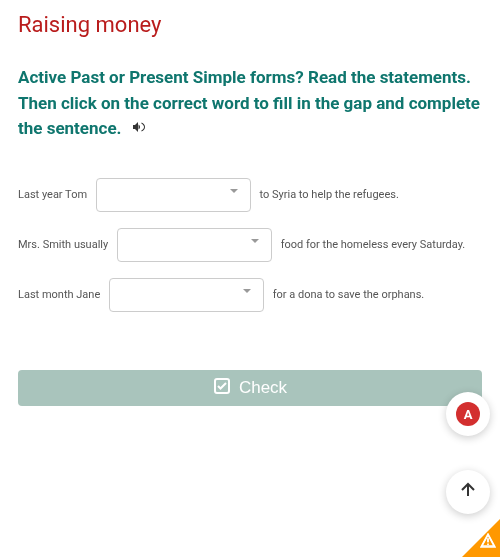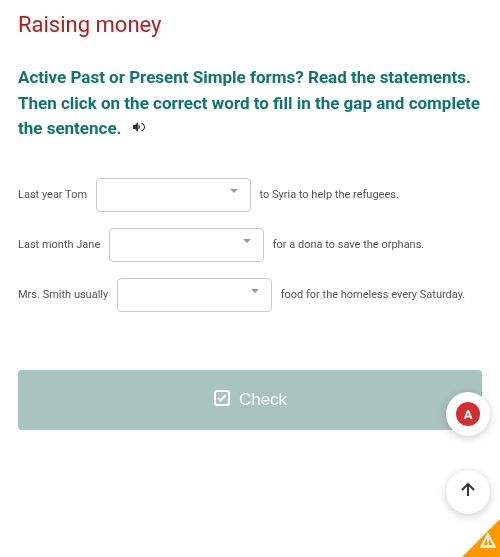--- a/index.html
+++ b/index.html
@@ -60,21 +60,21 @@
       right: 8px;
       top: 50%;
       transform: translateY(-50%);
     }
     .check-btn {
       display: flex;
       align-items: center;
       justify-content: center;
       width: calc(100% - 36px);
       margin: 30px 18px 0;
-      height: 60px;
+      height: 36px;
       background: #a9c4bc;
       color: #fff;
       border: none;
       border-radius: 4px;
       font-size: 17px;
       cursor: pointer;
       gap: 8px;
     }
     .float-badge {
       position: absolute;
@@ -151,42 +151,42 @@
       <span class="select-chevron">
         <svg width="16" height="16" viewBox="0 0 16 16" fill="#999">
           <path d="M4 6l4 4 4-4z"></path>
         </svg>
       </span>
     </span>
     <span>to Syria to help the refugees.</span>
   </div>
 
   <div class="sentence">
+    <span>Mrs. Smith usually</span>
+    <span class="select-box">
+      <span class="select-chevron">
+        <svg width="16" height="16" viewBox="0 0 16 16" fill="#999">
+          <path d="M4 6l4 4 4-4z"></path>
+        </svg>
+      </span>
+    </span>
+    <span>food for the homeless every Saturday.</span>
+  </div>
+
+  <div class="sentence">
     <span>Last month Jane</span>
     <span class="select-box">
       <span class="select-chevron">
         <svg width="16" height="16" viewBox="0 0 16 16" fill="#999">
           <path d="M4 6l4 4 4-4z"></path>
         </svg>
       </span>
     </span>
     <span>for a dona</span>
     <span>to save the orphans.</span>
-  </div>
-
-  <div class="sentence">
-    <span>Mrs. Smith usually</span>
-    <span class="select-box">
-      <span class="select-chevron">
-        <svg width="16" height="16" viewBox="0 0 16 16" fill="#999">
-          <path d="M4 6l4 4 4-4z"></path>
-        </svg>
-      </span>
-    </span>
-    <span>food for the homeless every Saturday.</span>
   </div>
 </div>
 
 <button class="check-btn">
   <span>
     <svg width="18" height="18" viewBox="0 0 18 18" fill="none" stroke="#fff" stroke-width="2">
       <rect x="2" y="2" width="14" height="14" rx="2"></rect>
       <path d="M5 9l2.5 2.5L13 6"></path>
     </svg>
   </span>

